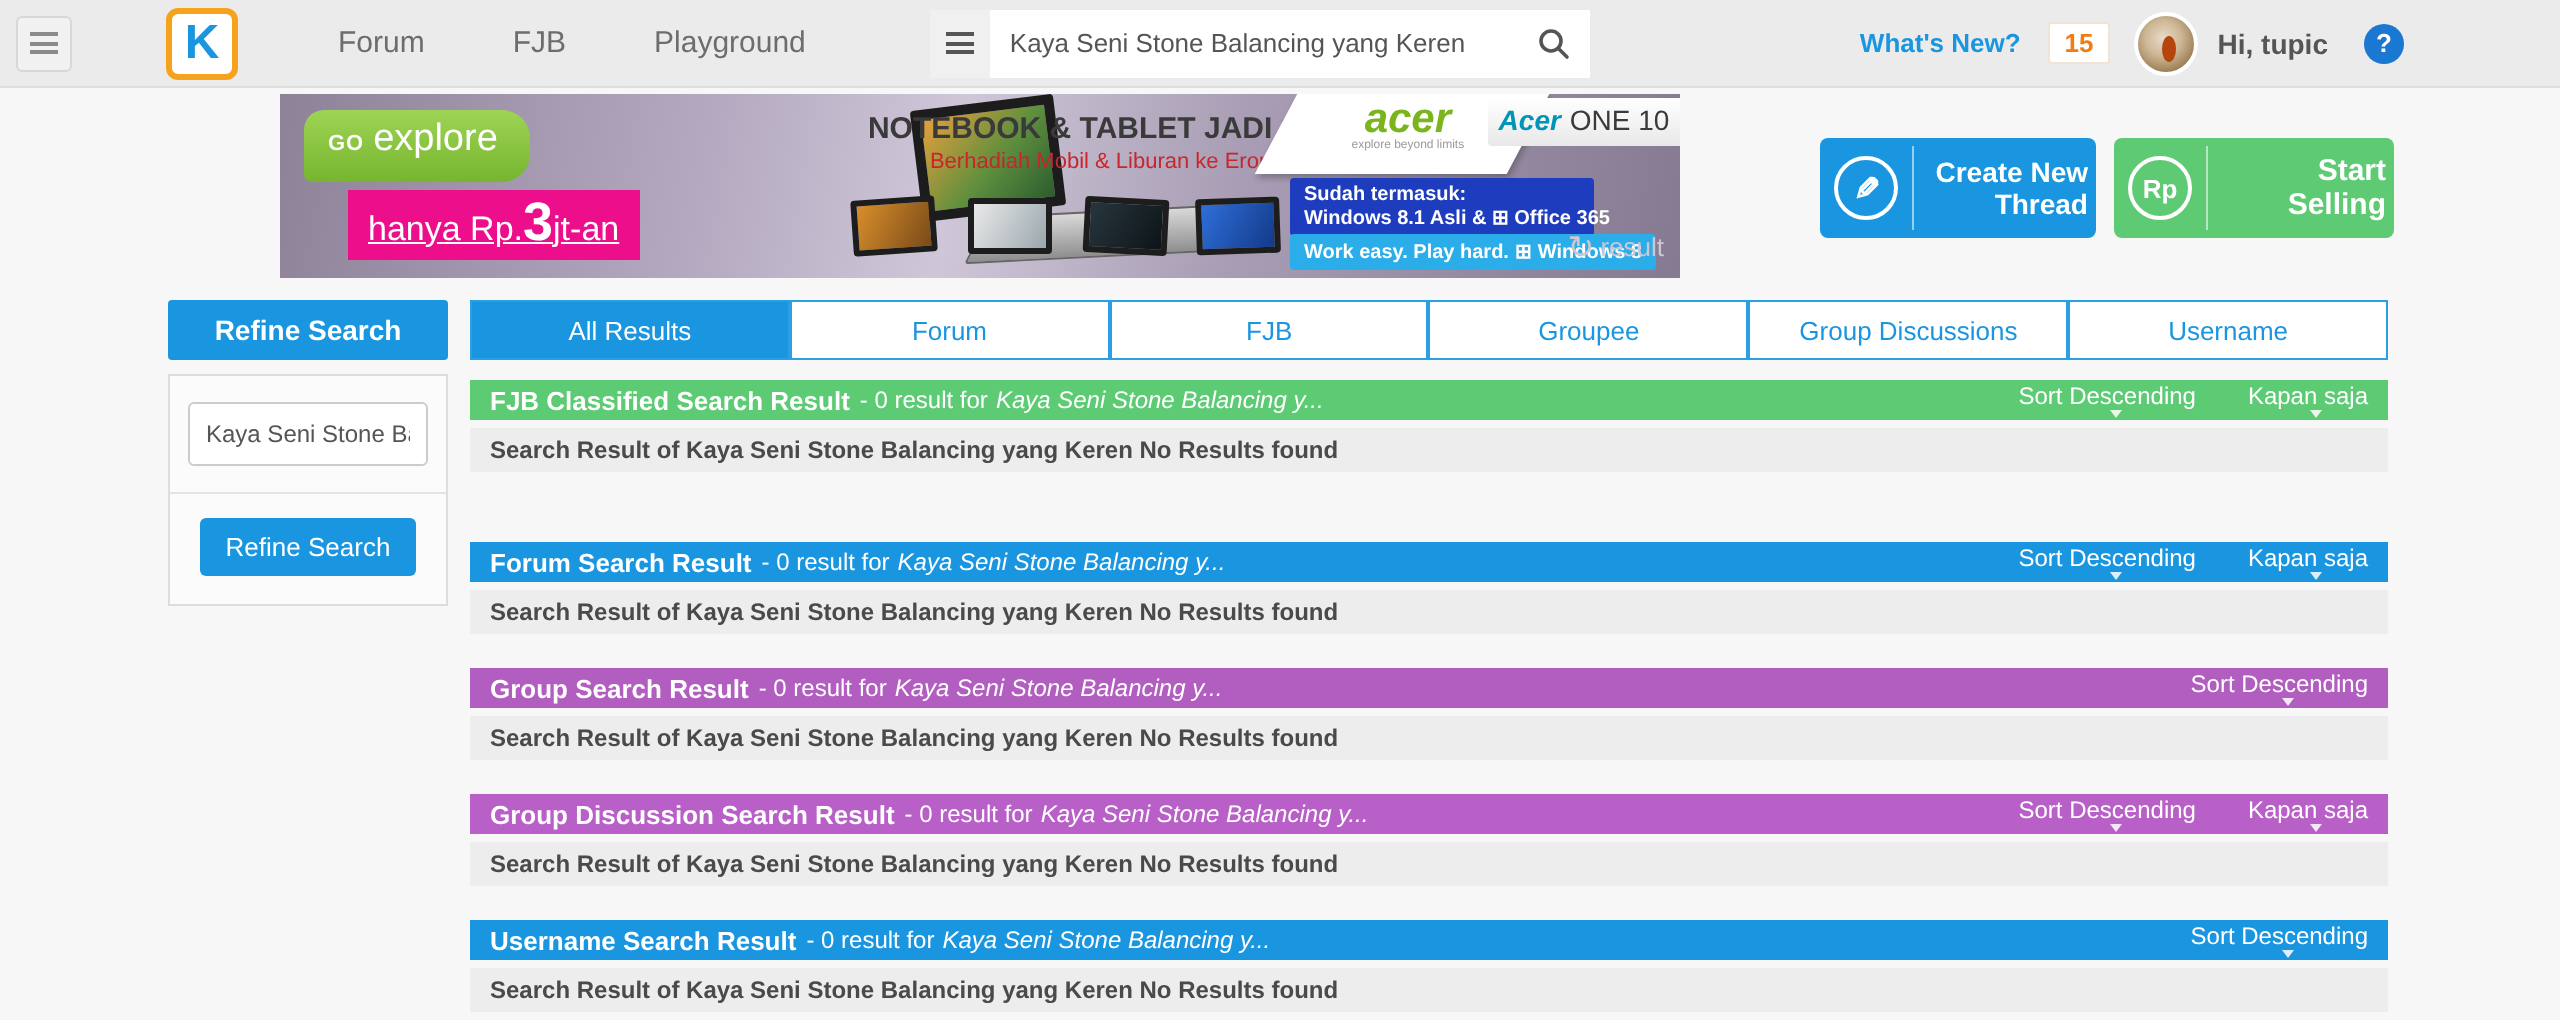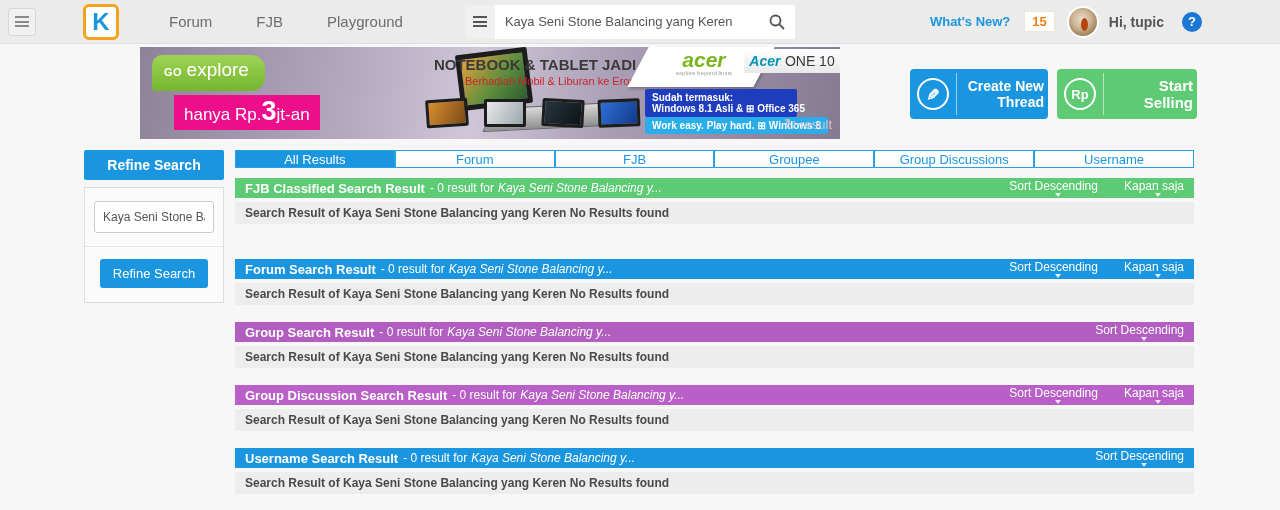--- a/index.html
+++ b/index.html
@@ -29,21 +29,21 @@
   .greeting { margin-left:10px; color:#555; font-weight:bold; font-size:14px; text-decoration:none; cursor:pointer; }
   .help { margin-left:18px; width:20px; height:20px; border-radius:50%; background:#1a77d2; color:#fff; font-weight:bold; font-size:13px; display:flex; align-items:center; justify-content:center; cursor:pointer; }
 
   
   .banner-row { position:relative; height:95px; }
   .banner { position:absolute; left:140px; top:3px; width:700px; height:92px; overflow:hidden; cursor:pointer;
             background:linear-gradient(100deg,#8d8298 0%,#b3a8bf 30%,#cfc7d8 48%,#a89db4 68%,#857a91 100%); }
   .go-badge { position:absolute; left:12px; top:8px; background:linear-gradient(#9ed455,#76b52f); border-radius:10px 14px 14px 4px; padding:4px 16px 10px 12px; color:#fff; white-space:nowrap; }
   .go-badge .go { font-size:11px; font-weight:bold; letter-spacing:.5px; }
   .go-badge .explore { font-size:19px; }
-  .price-tag { position:absolute; left:34px; bottom:9px; background:#ed0e8c; color:#fff; padding:1px 10px 3px; white-space:nowrap; }
+  .price-tag { position:absolute; left:34px; bottom:9px; background:#ed0e8c; color:#fff; padding:1px 10px 3px; white-space:nowrap;text-decoration:underline; }
   .price-tag .p1 { font-size:17px; } .price-tag .p2 { font-size:27px; font-weight:bold; } .price-tag .p3 { font-size:17px; }
   .dev-screen { position:absolute; left:318px; top:4px; width:72px; height:56px; background:linear-gradient(135deg,#e8a03c,#5f8f3e 55%,#2c5d2e); border:5px solid #1c1c1c; transform:rotate(-7deg); border-radius:2px; }
   .dev-base { position:absolute; left:350px; top:58px; width:120px; height:24px; background:linear-gradient(#d9d9d9,#8f8f8f); transform:skewX(-30deg) rotate(-3deg); border-radius:2px; border:1px solid #666; }
   .bn-head { position:absolute; left:262px; top:9px; width:310px; text-align:center; }
   .bn-title { color:#3a3a3a; font-weight:bold; font-size:15px; white-space:nowrap; }
   .bn-sub { color:#c9252b; font-size:11px; margin-top:2px; white-space:nowrap; }
   .mini { position:absolute; top:52px; width:42px; height:28px; border:3px solid #1d1d1d; border-radius:2px; }
   .mini.m1 { left:286px; background:linear-gradient(120deg,#d88f2c,#7a4a18); transform:rotate(-4deg); }
   .mini.m2 { left:344px; background:linear-gradient(120deg,#e9e9e9,#9aa7ad); }
   .mini.m3 { left:402px; background:linear-gradient(120deg,#27363d,#0d1418); transform:rotate(3deg); }
@@ -77,21 +77,21 @@
   
   .main { display:flex; margin:11px 0 0 84px; }
   .sidebar { width:140px; margin-right:11px; flex:none; }
   .refine-title { height:30px; background:#1a96e0; color:#fff; font-weight:bold; font-size:14px; display:flex; align-items:center; justify-content:center; border-radius:2px; cursor:pointer; }
   .refine-panel { margin-top:7px; background:#fbfbfb; border:1px solid #ddd; padding:13px 9px 14px; }
   .refine-input { width:100%; height:32px; border:1px solid #ccc; border-radius:3px; background:#fff; font-size:12px; color:#555; padding:0 8px; font-family:"Liberation Sans",sans-serif; outline:none; }
   .refine-divider { border-top:1px solid #e4e4e4; margin:13px -9px 12px; }
   .refine-btn { display:block; margin:0 auto; background:#1a96e0; color:#fff; border:none; border-radius:3px; font-size:13px; padding:7px 13px; cursor:pointer; font-family:"Liberation Sans",sans-serif; }
 
   .content { width:959px; flex:none; }
-  .tabs { display:flex; height:18px; }
+  .tabs { display:flex; height:30px; }
   .tab { flex:1; background:#fff; border:1px solid #2a9fe4; color:#1a96e0; font-size:13px; display:flex; align-items:center; justify-content:center; cursor:pointer; text-decoration:none; white-space:nowrap; }
   .tab + .tab { margin-left:0; }
   .tab.active { background:#1a96e0; color:#fff; }
 
   .section { margin-top:10px; }
   .section + .section { margin-top:17px; }
   .sec-header { height:20px; display:flex; align-items:center; padding:0 10px; color:#fff; }
   .sec-title { font-weight:bold; font-size:13px; white-space:nowrap; }
   .sec-info { font-size:12px; margin-left:5px; white-space:nowrap; }
   .sec-term { font-size:12px; font-style:italic; margin-left:4px; white-space:nowrap; }

